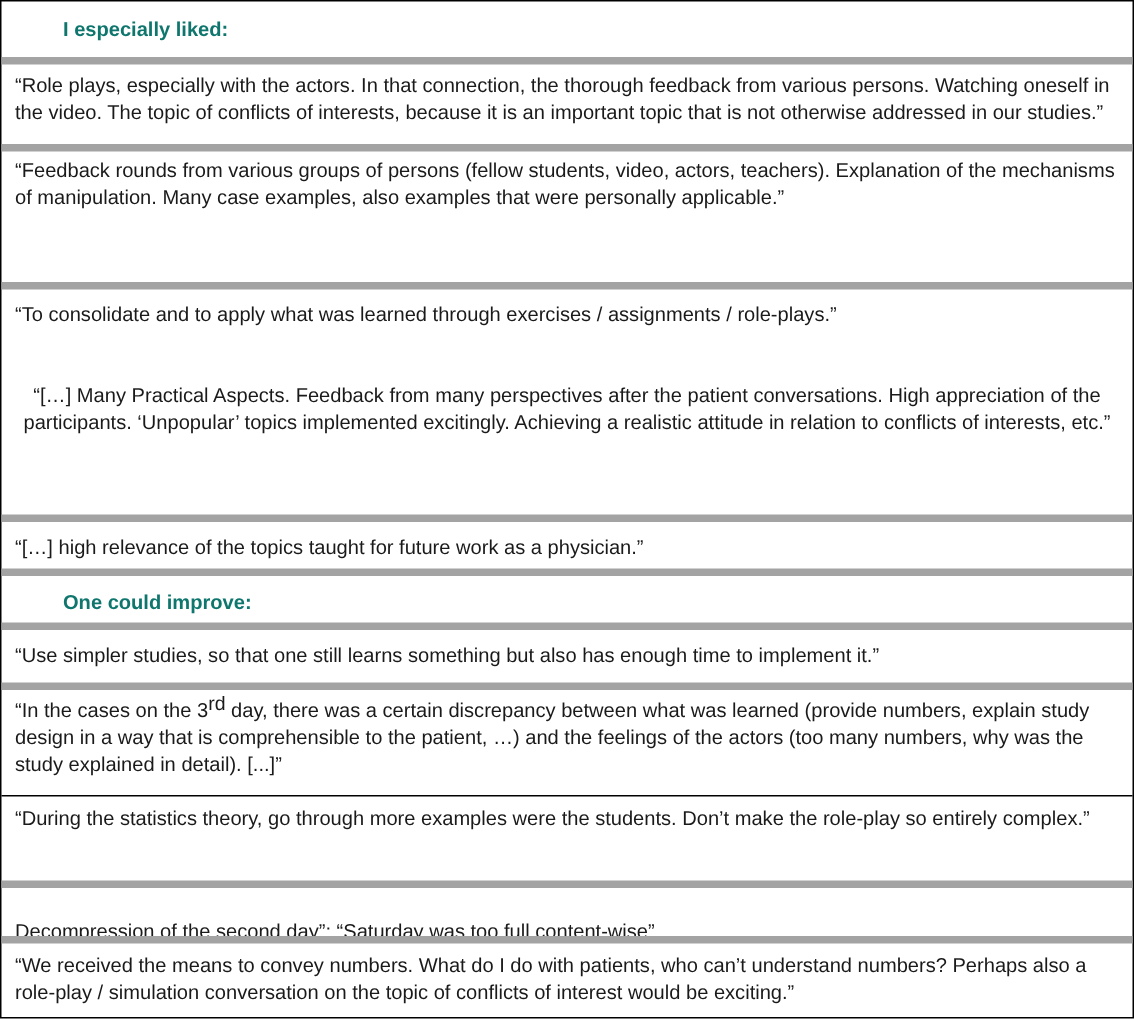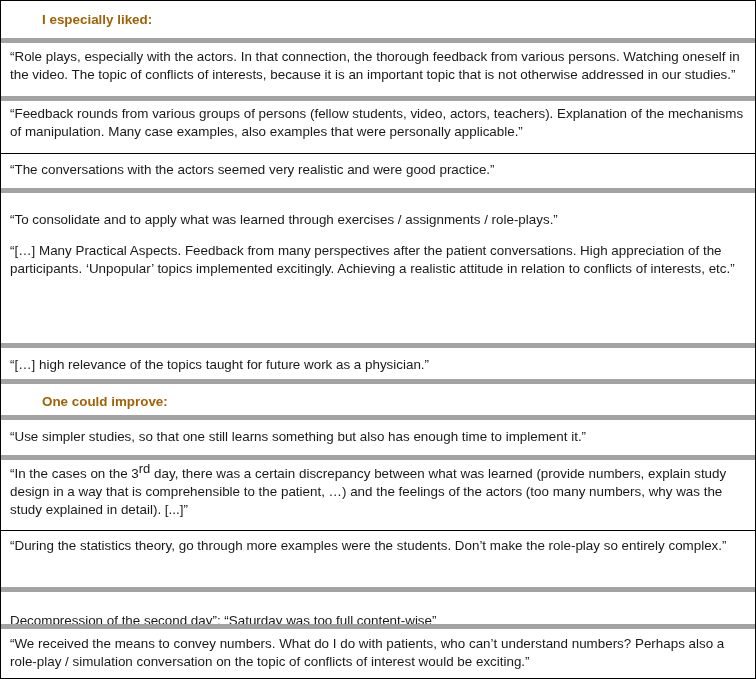--- a/index.html
+++ b/index.html
@@ -12,21 +12,21 @@
       font-size: 13.4px;
       line-height: 18px;
       color: #1a1a1a;
     }
     .row {
       position: absolute; left: 0; right: 0;
       box-sizing: border-box;
       padding: 0 9px;
     }
     .row .txt { display: block; }
-    .heading { font-weight: bold; color: #a16207; padding-left: 41px; }
+    .heading { font-weight: bold; color: #0f766e; padding-left: 41px; }
     .b-gray { border-top: 5px solid #a3a3a3; }
     .b-black { border-top: 1px solid #000000; }
     sup { font-size: 13px; line-height: 0; vertical-align: 5px; }
   </style>
 </head>
 <body>
 
 <div class="table">
 
   <div class="row heading" style="top:0; height:37px; padding-top:10px;">
@@ -34,29 +34,26 @@
   </div>
 
   <div class="row b-gray" style="top:37px; height:58px; padding-top:5px;">
     <span class="txt">“Role plays, especially with the actors.  In that connection, the thorough feedback from various persons.  Watching oneself in the video.  The topic of conflicts of interests, because it is an important topic that is not otherwise addressed in our studies.”</span>
   </div>
 
   <div class="row b-gray" style="top:95px; height:57px; padding-top:4px;">
     <span class="txt">“Feedback rounds from various groups of persons (fellow students, video, actors, teachers).  Explanation of the mechanisms of manipulation.  Many case examples, also examples that were personally applicable.”</span>
   </div>
 
-  <div class="row b-black" style="top:152px; height:35px; padding-top:7px;">
-    <span class="txt">“The conversations with the actors seemed very realistic and were good practice.”</span>
-  </div>
 
-  <div class="row b-gray" style="top:187px; height:28px; padding-top:18px;">
+  <div class="row b-gray" style="top:187px; height:28px; padding-top:8px;">
     <span class="txt">“To consolidate and to apply what was learned through exercises / assignments / role-plays.”</span>
   </div>
 
-  <div class="row" style="top:215px; height:90px; padding-top:26px;">
+  <div class="row" style="top:228px; height:90px; padding-top:26px;text-align:center;">
     <span class="txt">“[…] Many Practical Aspects.  Feedback from many perspectives after the patient conversations.  High appreciation of the participants.  ‘Unpopular’ topics implemented excitingly.  Achieving a realistic attitude in relation to conflicts of interests, etc.”</span>
   </div>
 
 
   <div class="row b-gray" style="top:342px; height:36px; padding-top:8px;">
     <span class="txt">“[…] high relevance of the topics taught for future work as a physician.”</span>
   </div>
 
   <div class="row heading b-gray" style="top:378px; height:36px; padding-top:9px;">
     <span class="txt">One could improve:</span>

